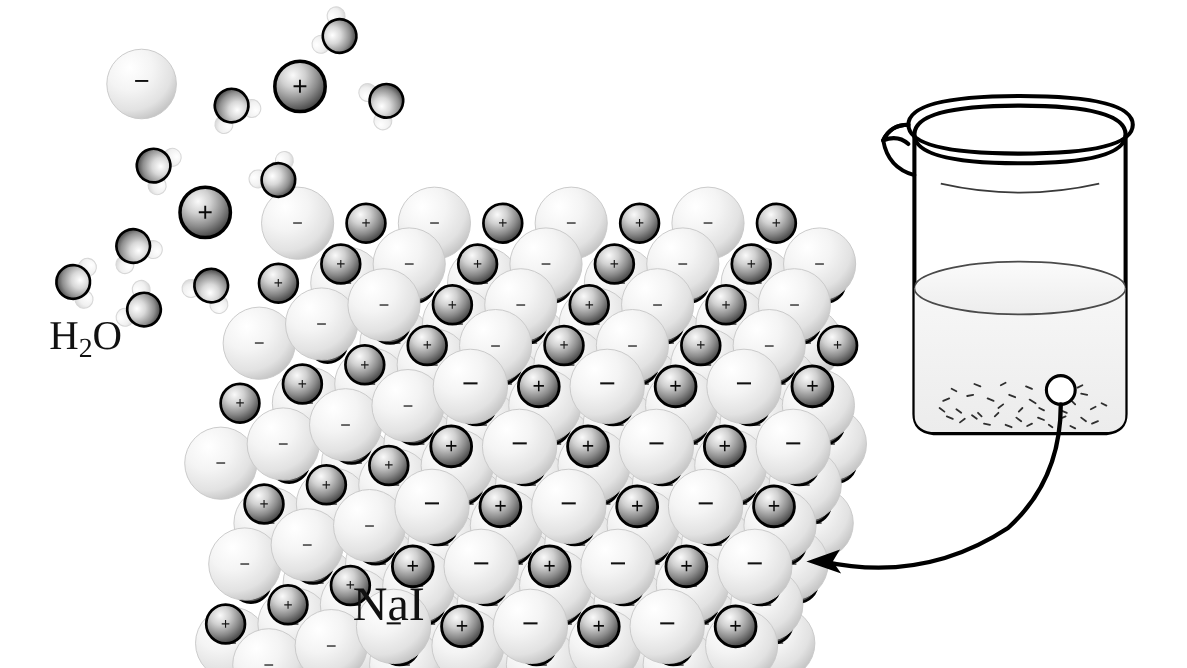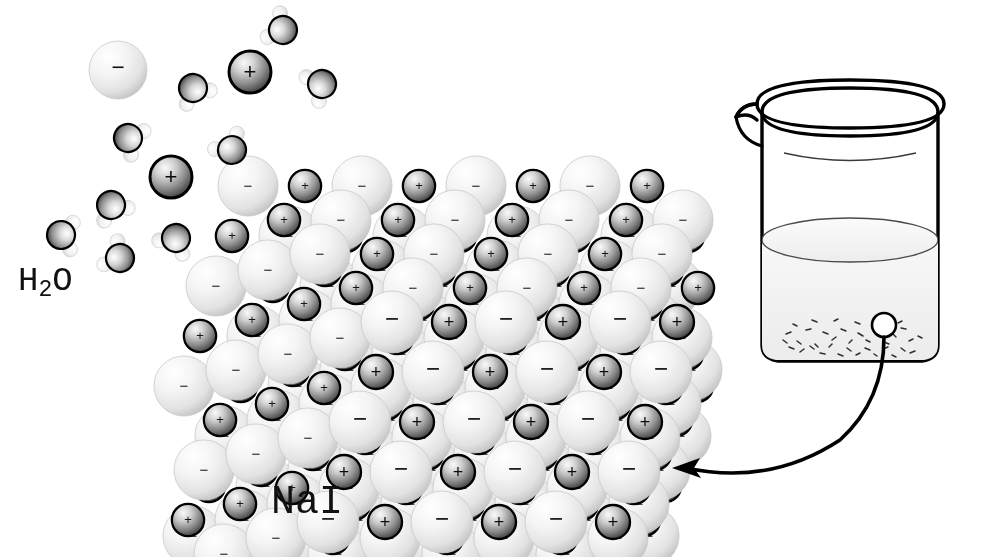--- a/index.html
+++ b/index.html
@@ -17,23 +17,24 @@
   }
   #scene {
     position: absolute;
     inset: 0;
     width: 989px;
     height: 557px;
   }
   .label-text {
     position: absolute;
     color: #111111;
-    font-family: Liberation Mono, monospace;
+    font-family: Liberation Serif, serif;
     white-space: nowrap;
     user-select: none;
+    margin-left: 23px;
   }
   #label-h2o {
     left: 18px;
     top: 262px;
     font-size: 34px;
   }
   #label-nai {
     left: 271px;
     top: 480px;
     font-size: 40px;

